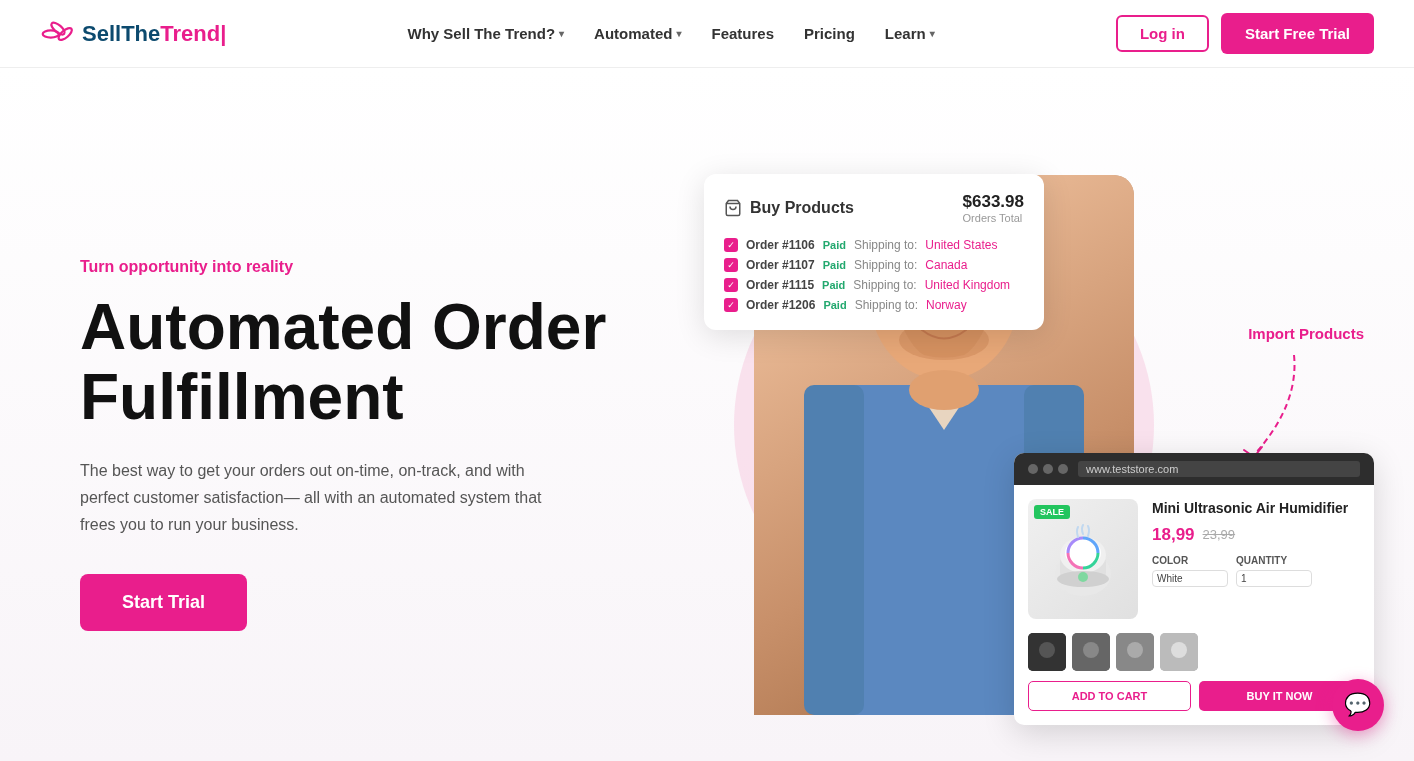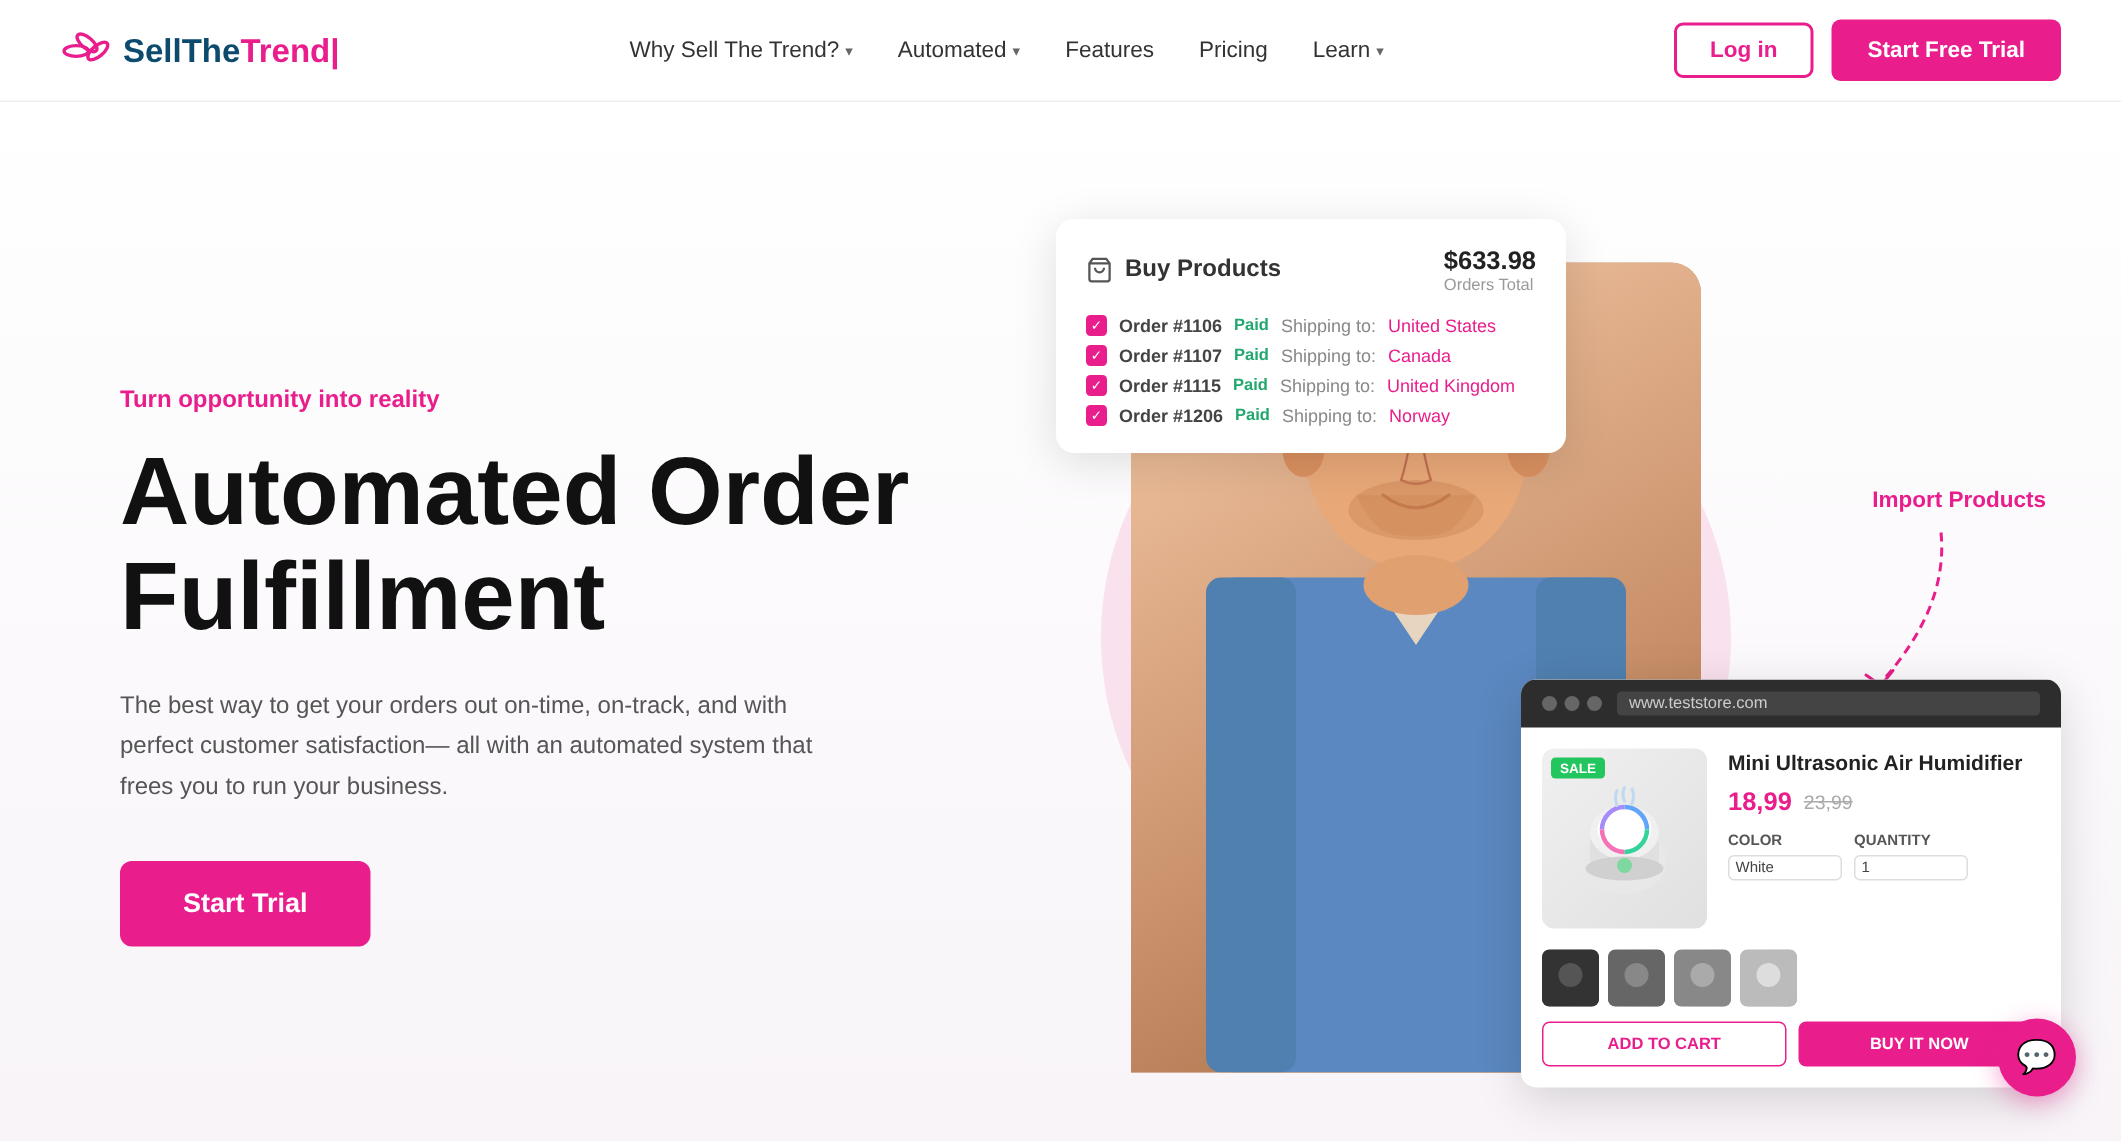--- a/index.html
+++ b/index.html
@@ -37,21 +37,21 @@
     .nav-links {
       display: flex;
       align-items: center;
       gap: 6px;
       list-style: none;
     }
     .nav-links li a {
       text-decoration: none;
       color: #333;
       font-size: 15px;
-      font-weight: 400;
+      font-weight: 700;
       padding: 6px 12px;
       display: flex;
       align-items: center;
       gap: 4px;
     }
     .chevron-down {
       font-size: 10px;
       color: #666;
     }
     .nav-actions {
@@ -175,21 +175,21 @@
       width: 100%;
       height: 100%;
       background: linear-gradient(150deg, #e8b894 20%, #c8906a 60%, #a06840 100%);
       border-radius: 20px 20px 0 0;
       position: relative;
     }
 
     
     .buy-products-card {
       position: absolute;
-      top: 11px;
+      top: 39px;
       left: 30px;
       width: 340px;
       background: #fff;
       border-radius: 12px;
       box-shadow: 0 6px 30px rgba(0,0,0,0.12);
       padding: 18px 20px;
       z-index: 10;
     }
     .buy-products-header {
       display: flex;

